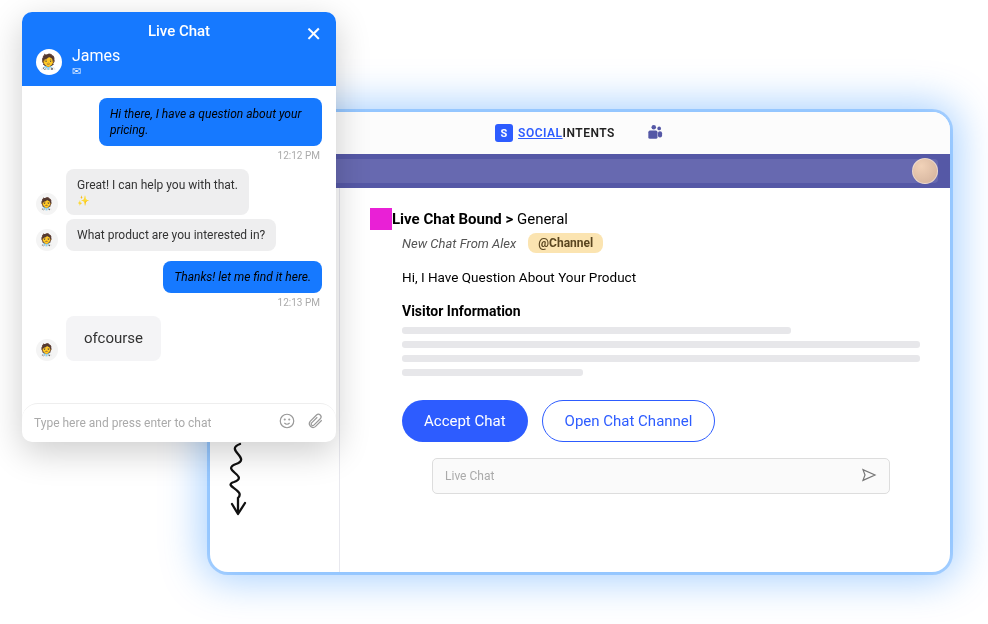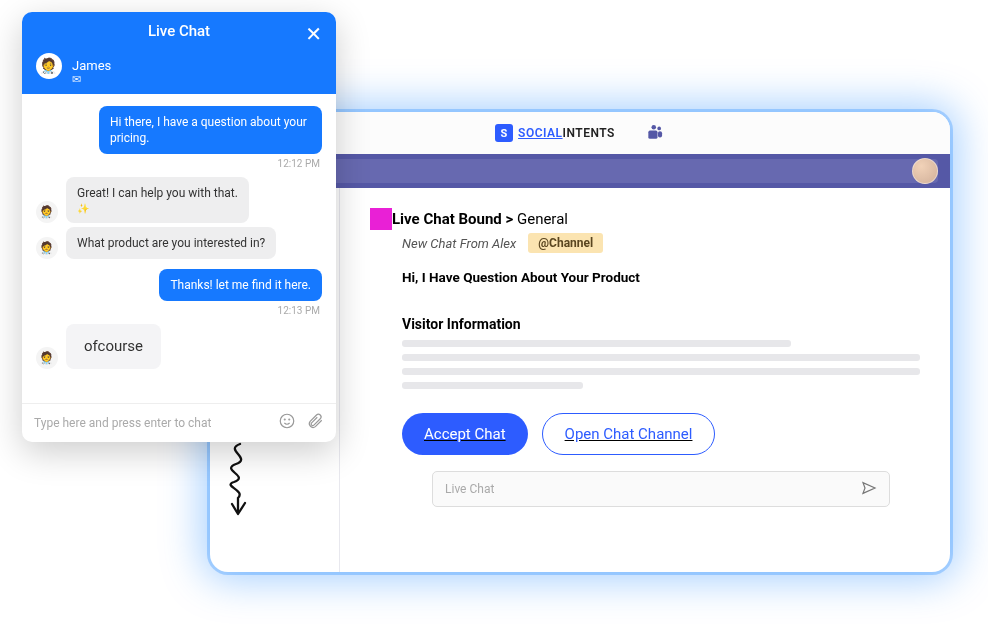--- a/index.html
+++ b/index.html
@@ -79,29 +79,29 @@
     .teams-main {
       flex: 1;
       padding: 20px 30px 0 30px;
     }
     .channel-header { display: flex; align-items: center; margin-bottom: 3px; }
     .channel-square { width: 22px; height: 22px; background: #e920d6; }
     .channel-title { font-weight: 700; font-size: 15px; }
     .channel-title .gen { font-weight: 400; }
     .subline { margin-left: 32px; display: flex; align-items: center; gap: 12px; margin-bottom: 16px; }
     .sub-from { font-style: italic; color: #555; font-size: 13px; }
-    .channel-badge { background: #fbe4b1; color: #5a4620; font-size: 12px; font-weight: 700; padding: 3px 10px; border-radius: 3px; }
+    .channel-badge { background: #fbe4b1; color: #5a4620; font-size: 12px; font-weight: 700; padding: 3px 10px; border-radius: 8px; }
     .section-h { font-weight: 700; font-size: 14px; margin-left: 32px; margin-bottom: 8px; }
-    .question-text { font-size: 13.5px; margin-left: 32px; margin-bottom: 31px; font-weight: bold; }
+    .question-text { font-size: 13.5px; margin-left: 32px; margin-bottom: 18px; }
     .info-lines { margin-left: 32px; margin-bottom: 24px; }
     .info-line { height: 7px; background: #e7e7ea; border-radius: 3px; margin-bottom: 7px; }
     .info-line.short { width: 75%; }
     .info-line.vshort { width: 35%; }
     .info-line.full { width: 100%; }
-    .action-row { margin-left: 32px; display: flex; gap: 14px; margin-bottom: 16px; text-decoration: underline; }
+    .action-row { margin-left: 32px; display: flex; gap: 14px; margin-bottom: 16px; }
     .btn { padding: 11px 22px; border-radius: 26px; font-size: 15px; cursor: pointer; }
     .btn-primary { background: #2d5cff; color: #fff; border: none; }
     .btn-outline { background: #fff; color: #2d5cff; border: 1.5px solid #2d5cff; }
     .compose-box {
       margin: 0 30px 0 62px;
       border: 1px solid #ddd;
       border-radius: 5px;
       height: 36px;
       display: flex;
       align-items: center;
@@ -136,45 +136,46 @@
     .chat-top {
       background: #1679ff;
       color: #fff;
       padding: 10px 14px 8px;
     }
     .chat-title-row { display: flex; justify-content: center; align-items: center; position: relative; font-size: 15px; font-weight: 500; }
     .chat-close { position: absolute; right: 0; top: 0; font-size: 20px; font-weight: 300; cursor: pointer; }
     .chat-agent-row { display: flex; align-items: center; gap: 10px; margin-top: 6px; }
     .agent-avatar { width: 26px; height: 26px; border-radius: 50%; background: #fff; display: flex; align-items: center; justify-content: center; font-size: 15px; }
     .agent-name-col { display: flex; flex-direction: column; }
-    .agent-name { font-size: 13px; margin-top: 12px; }
+    .agent-name { font-size: 16px; }
     .agent-mail { font-size: 11px; opacity: 0.9; }
 
     .chat-body { flex: 1; padding: 12px 14px 6px; overflow: hidden; }
     .msg-row { display: flex; margin-bottom: 4px; align-items: flex-end; gap: 8px; }
     .msg-row.right { justify-content: flex-end; }
     .msg-row.left { justify-content: flex-start; }
     .msg-avatar { width: 22px; height: 22px; border-radius: 50%; background: #f4f4f4; display: flex; align-items: center; justify-content: center; font-size: 12px; flex-shrink: 0; }
     .bubble { max-width: 78%; padding: 8px 11px; border-radius: 8px; font-size: 12px; line-height: 1.35; }
-    .bubble.blue { background: #1679ff; color: #ffffff; }
+    .bubble.blue { background: #1679ff; color: #000000; font-style: italic; }
     .bubble.grey { background: #eeeeef; color: #333; }
     .bubble.big { background: #f4f4f6; font-size: 15px; padding: 12px 18px; color:#333;}
     .time-row { font-size: 10px; color: #aaa; margin-bottom: 8px; }
     .time-row.right { text-align: right; padding-right: 2px; }
     .time-row.left { text-align: left; padding-left: 32px; }
     .sparkle { font-size: 10px; }
 
     .chat-input-row {
       border-top: 1px solid #eee;
       padding: 8px 12px;
       display: flex;
       align-items: center;
       gap: 10px;
       color: #aaa;
       font-size: 12px;
+      border-radius: 16px;
     }
     .chat-input-text { flex: 1; }
     .input-icon { color: #999; font-size: 17px; }
   </style>
 </head>
 <body>
 
 <div class="teams-panel">
   <div class="teams-header">
     <div class="si-logo">

